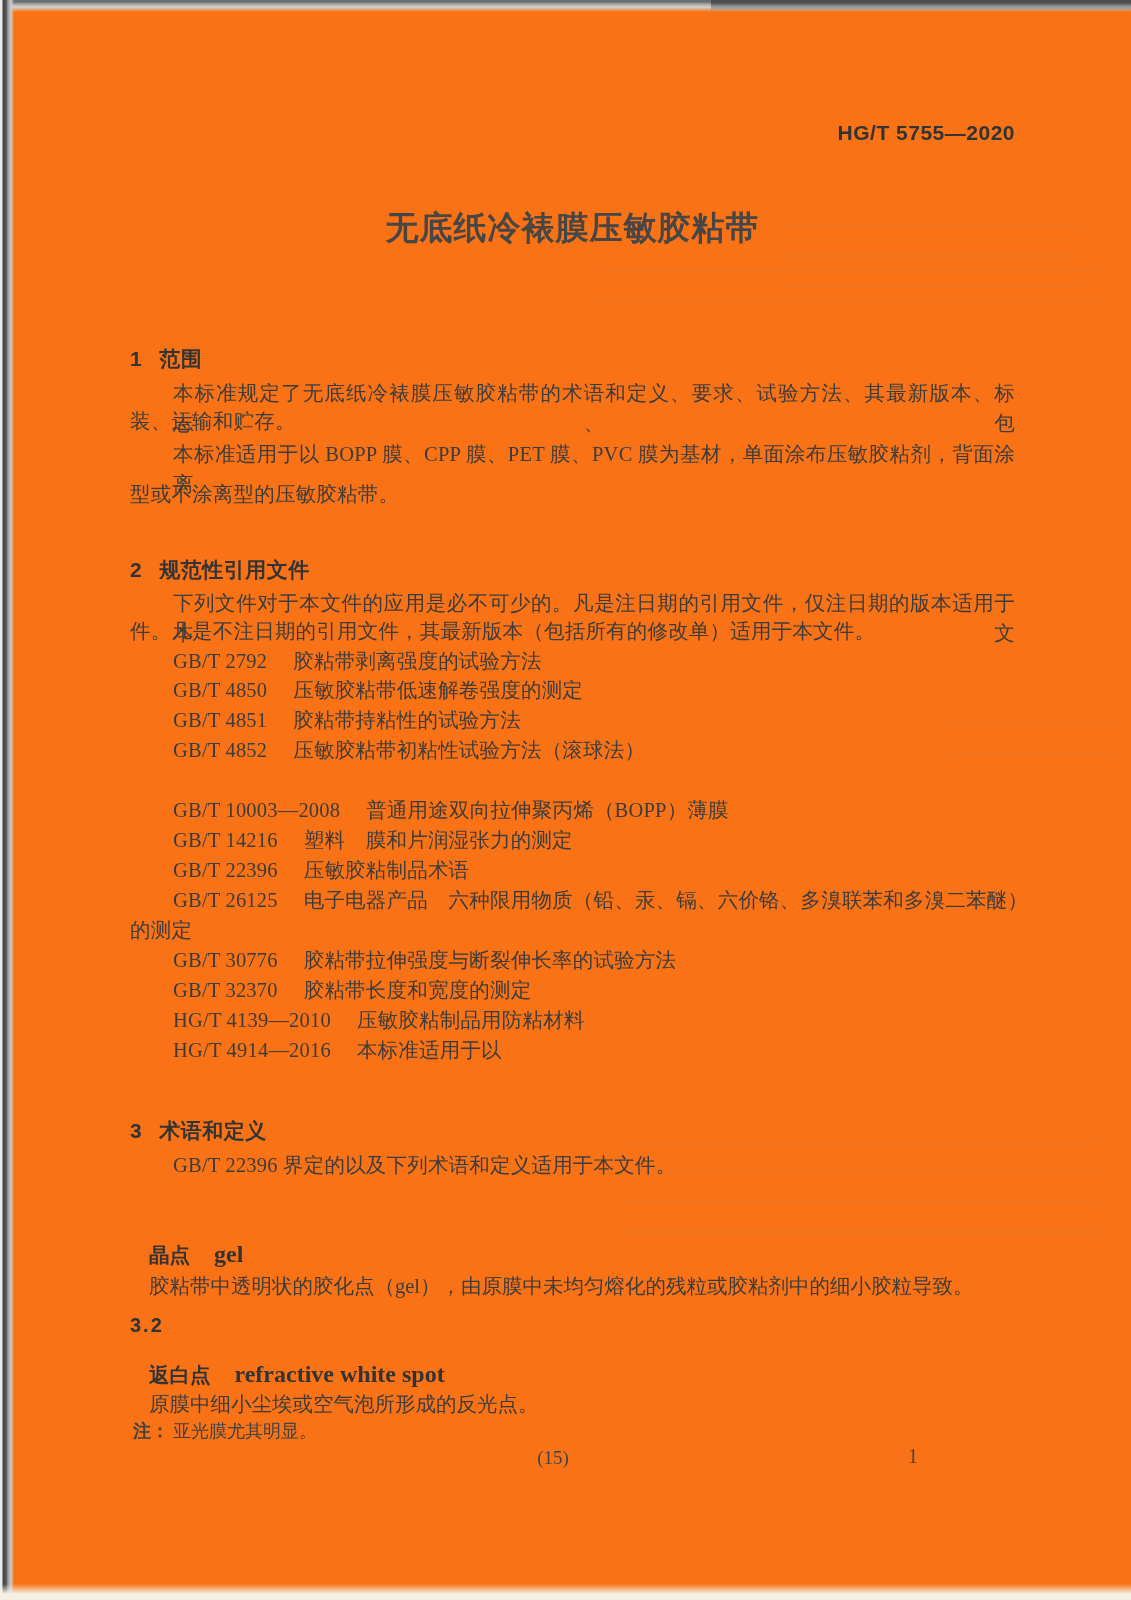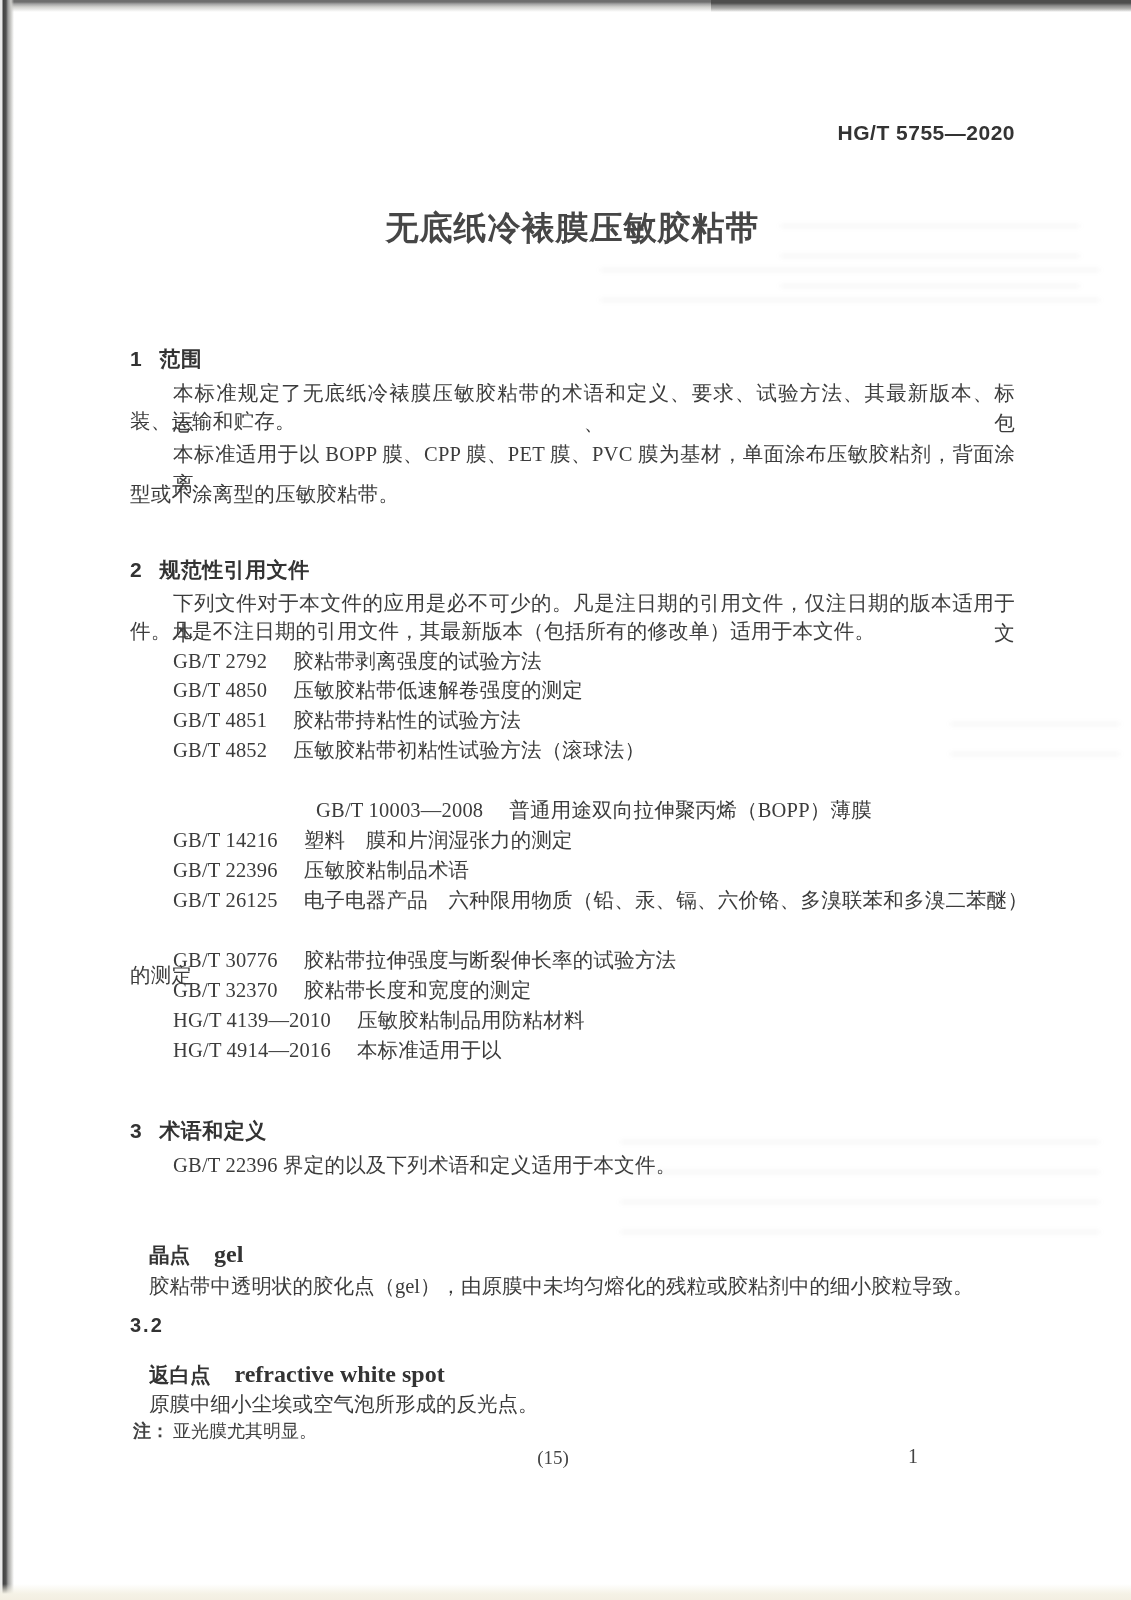--- a/index.html
+++ b/index.html
@@ -1,19 +1,19 @@
 <!DOCTYPE html>
 <html><head>
 <meta charset="utf-8">
 <style>
   html,body{margin:0;padding:0;background:#d8d8d4;}
   .page{
     position:relative;
     width:1131px;height:1600px;
-    background:#ffffff;
+    background:#f97316;
     font-family:"Liberation Serif",serif;
     color:#3c3c3c;
     overflow:hidden;
     margin:0 auto;
   }
   .abs{position:absolute;}
   .col{left:130px;width:885px;}
   .body-line{font-size:20.5px;line-height:30px;letter-spacing:0.2px;}
   .fill{text-align:justify;text-align-last:justify;}
   .indent{padding-left:43px;box-sizing:border-box;}
@@ -106,25 +106,25 @@
   <div class="abs col heading" style="top:528px;">
     <span class="hnum">2</span><span>规范性引用文件</span>
   </div>
   <div class="abs col body-line indent fill" style="top:588px;">下列文件对于本文件的应用是必不可少的。凡是注日期的引用文件，仅注日期的版本适用于本文</div>
   <div class="abs col body-line" style="top:616px;">件。凡是不注日期的引用文件，其最新版本（包括所有的修改单）适用于本文件。</div>
 
   <div class="abs col body-line ref-row" style="top:646px;"><span class="ref-code">GB/T 2792</span><span>胶粘带剥离强度的试验方法</span></div>
   <div class="abs col body-line ref-row" style="top:675px;"><span class="ref-code">GB/T 4850</span><span>压敏胶粘带低速解卷强度的测定</span></div>
   <div class="abs col body-line ref-row" style="top:705px;"><span class="ref-code">GB/T 4851</span><span>胶粘带持粘性的试验方法</span></div>
   <div class="abs col body-line ref-row" style="top:735px;"><span class="ref-code">GB/T 4852</span><span>压敏胶粘带初粘性试验方法（滚球法）</span></div>
-  <div class="abs col body-line ref-row" style="top:795px;text-align:center;"><span class="ref-code">GB/T 10003—2008</span><span>普通用途双向拉伸聚丙烯（BOPP）薄膜</span></div>
+  <div class="abs col body-line ref-row" style="top:795px;"><span class="ref-code">GB/T 10003—2008</span><span>普通用途双向拉伸聚丙烯（BOPP）薄膜</span></div>
   <div class="abs col body-line ref-row" style="top:825px;"><span class="ref-code">GB/T 14216</span><span>塑料　膜和片润湿张力的测定</span></div>
   <div class="abs col body-line ref-row" style="top:855px;"><span class="ref-code">GB/T 22396</span><span>压敏胶粘制品术语</span></div>
   <div class="abs col body-line ref-row nowrap" style="top:885px;"><span class="ref-code">GB/T 26125</span><span>电子电器产品　六种限用物质（铅、汞、镉、六价铬、多溴联苯和多溴二苯醚）</span></div>
-  <div class="abs col body-line" style="top:915px;margin-top:45px;">的测定</div>
+  <div class="abs col body-line" style="top:915px;">的测定</div>
   <div class="abs col body-line ref-row" style="top:945px;"><span class="ref-code">GB/T 30776</span><span>胶粘带拉伸强度与断裂伸长率的试验方法</span></div>
   <div class="abs col body-line ref-row" style="top:975px;"><span class="ref-code">GB/T 32370</span><span>胶粘带长度和宽度的测定</span></div>
   <div class="abs col body-line ref-row" style="top:1005px;"><span class="ref-code">HG/T 4139—2010</span><span>压敏胶粘制品用防粘材料</span></div>
   <div class="abs col body-line ref-row" style="top:1035px;"><span class="ref-code">HG/T 4914—2016</span><span>本标准适用于以</span></div>
 
   <div class="abs col heading" style="top:1089px;">
     <span class="hnum">3</span><span>术语和定义</span>
   </div>
   <div class="abs col body-line indent" style="top:1150px;">GB/T 22396 界定的以及下列术语和定义适用于本文件。</div>
 

